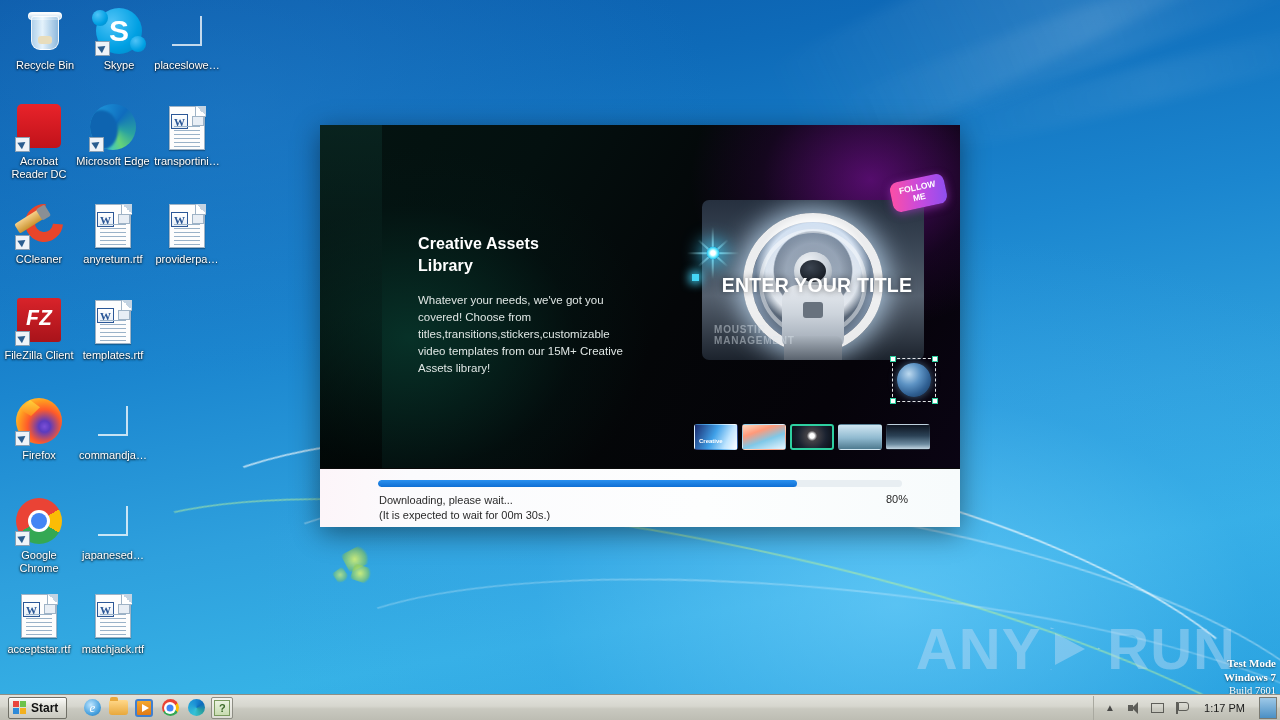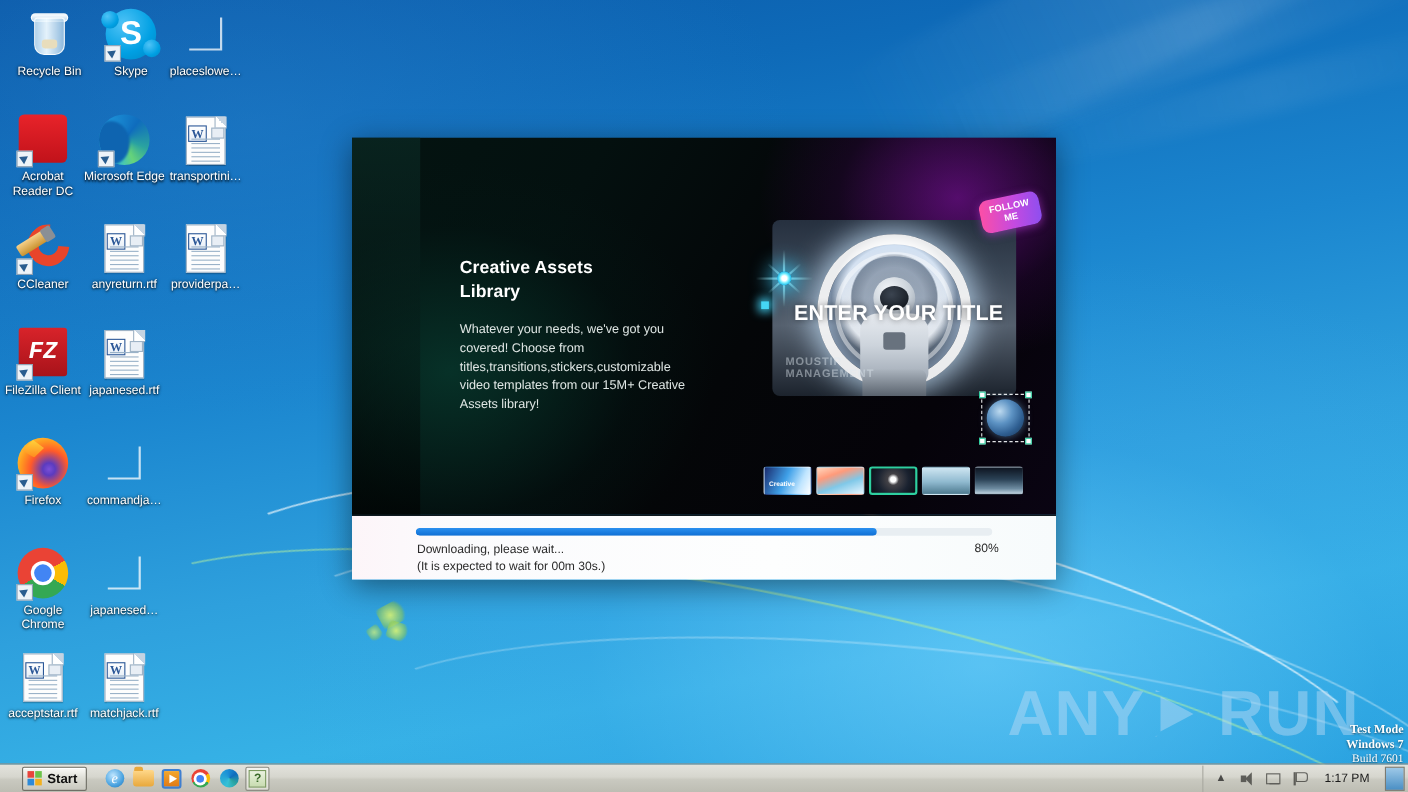--- a/index.html
+++ b/index.html
@@ -382,21 +382,21 @@
   #testmode .build { font-weight: normal; font-size: 10.5px; }
 
   
   #taskbar {
     position: absolute; left: 0; bottom: 0; width: 1280px; height: 26px;
     background: linear-gradient(180deg, #e3e3dd 0%, #d6d6ce 45%, #c9c9c0 55%, #bdbdb3 100%);
     border-top: 1px solid #8f8f86;
     display: flex; align-items: center;
   }
   #start-button {
-    margin-left: 20px; height: 22px; padding: 0 8px 0 4px;
+    margin-left: 8px; height: 22px; padding: 0 8px 0 4px;
     display: flex; align-items: center; gap: 4px;
     background: linear-gradient(180deg, #fbfbf8, #dcdcd4 50%, #c8c8bf);
     border: 1px solid #6f6f66; border-radius: 2px;
     font-size: 12px; font-weight: bold; color: #111;
     box-shadow: inset 0 1px 0 #fff;
   }
   #start-button .flag { width: 14px; height: 14px; position: relative; }
   #start-button .flag i { position:absolute; width: 6px; height: 6px; }
   #start-button .flag i:nth-child(1){ left:0; top:0; background:#e8453c;}
   #start-button .flag i:nth-child(2){ left:7px; top:0; background:#6cc24a;}
@@ -593,21 +593,21 @@
             <span class="lines">
               <i></i>
               <i></i>
               <i></i>
               <i></i>
               <i></i>
               <i></i>
             </span>
           </div>
         </div>
-        <span class="lbl">japanesed.rtf</span>
+        <span class="lbl">templates.rtf</span>
       </div>
       <div class="dicon" style="left: 2px; top: 398px;">
         <div class="glyph">
           <div class="ff"></div>
           <span class="shortcut-arrow"></span>
         </div>
         <span class="lbl">Firefox</span>
       </div>
       <div class="dicon" style="left: 76px; top: 398px;">
         <div class="glyph">

